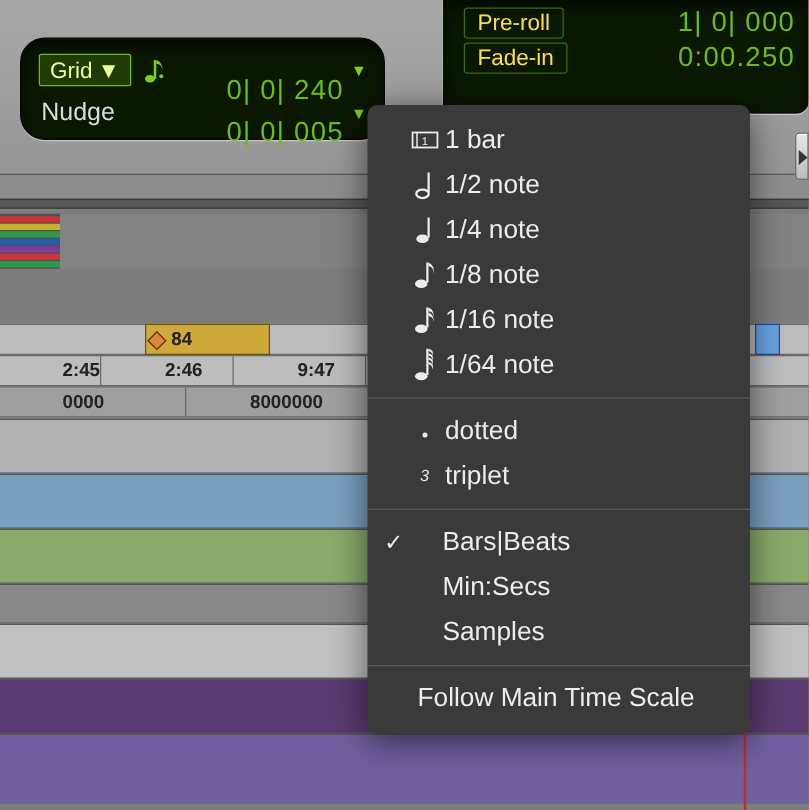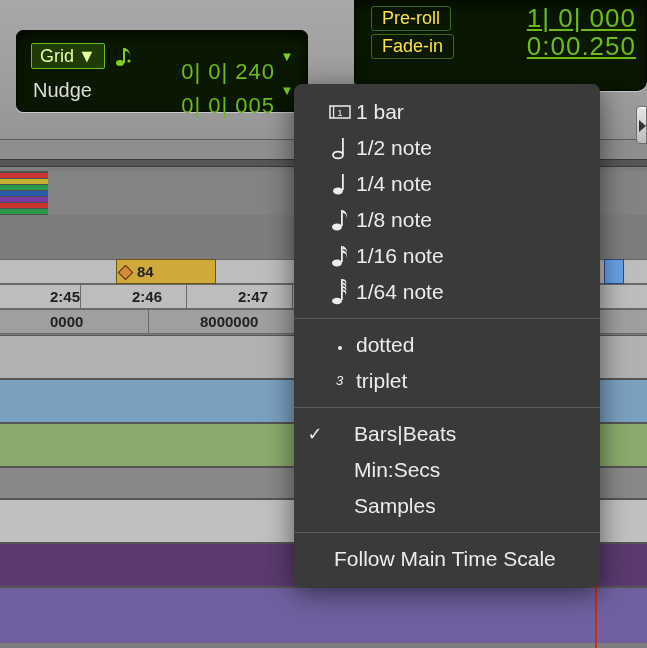--- a/index.html
+++ b/index.html
@@ -1,21 +1,21 @@
 <!DOCTYPE html>
 <html><head>
 <meta charset="utf-8">
 <style>
   * { margin: 0; padding: 0; box-sizing: border-box; font-family: "Lucida Grande", Arial, sans-serif; }
   html, body { width: 647px; height: 648px; overflow: hidden; background: #8e8e8e; }
   .root { position: relative; width: 647px; height: 648px; }
 
   .top-area { position: absolute; left: 0; top: 0; width: 647px; height: 140px; background: linear-gradient(#a8a8a8,#969696); border-bottom: 1px solid #5c5c5c; }
 
-  .lcd-panel { position: absolute; background: #0a1800; border: 1px solid #040a02; border-radius: 7px; box-shadow: inset 0 6px 14px rgba(0,0,0,0.6), 0 1px 0 #c8c8c8; }
+  .lcd-panel { position: absolute; background: #0a1800; border: 1px solid #040a02; border-radius: 20px; box-shadow: inset 0 6px 14px rgba(0,0,0,0.6), 0 1px 0 #c8c8c8; }
   .lcd-left { left: 16px; top: 30px; width: 292px; height: 82px; }
   .lcd-right { left: 354px; top: 0px; width: 293px; height: 91px; border-radius: 0 0 10px 10px; border-top:none; }
 
   .lcd-row { position: absolute; left: 14px; width: 264px; height: 30px; display: flex; align-items: center; }
   .lcd-left .lcd-row:nth-child(1){ top: 10px; }
   .lcd-left .lcd-row:nth-child(2){ top: 44px; }
 
   .grid-pill { display:flex; align-items:center; background:#203c06; border:1px solid #6dbb17; border-radius:2px; height:26px; padding:0 8px; }
   .grid-pill span { color:#e7ff9c; font-size:18px; font-weight:500; }
   .grid-tri { color:#7fcf1a; font-size:11px; margin-left:4px; }
@@ -25,21 +25,21 @@
   .lcd-val { flex:1; text-align:right; color:#6dbb17; font-size:22px; letter-spacing:1px; font-weight:400;margin-top:32px; }
   .lcd-tri { width:16px; text-align:center; color:#7fcf1a; font-size:13px; margin-left:4px; }
 
   .lcd-label-plain { color:#dcdcdc; font-size:20px; padding-left:2px; }
 
   .lcd-r-row{ position:absolute; left:16px; width:265px; height:28px; display:flex; align-items:center; }
   .lcd-right .lcd-r-row:nth-child(1){ top:4px; }
   .lcd-right .lcd-r-row:nth-child(2){ top:32px; }
   .lcd-right .lcd-r-row:nth-child(3){ top:64px; }
   .lcd-r-label { color:#fde047; font-size:18px; border:1px solid #3a6a0a; border-radius:3px; padding:1px 10px; }
-  .lcd-r-val { flex:1; text-align:right; color:#6dbb17; font-size:26px; letter-spacing:1px;text-decoration:underline; }
+  .lcd-r-val { flex:1; text-align:right; color:#6dbb17; font-size:22px; letter-spacing:1px; }
 
   .edit-area { position:absolute; left:0; top:159px; width:647px; height:489px; background:#7d7d7d; }
 
   .thin-header{ position:absolute; left:0; top:0; width:647px; height:8px; background:#565656; border-top:1px solid #3a3a3a; border-bottom:1px solid #3a3a3a; }
   .color-strip{ position:absolute; left:0; top:12px; width:48px; height:44px; background:#505050; }
   .cs{ position:absolute; left:0; width:48px; height:5px; }
   .cs1{ top:2px; background:#c33; } .cs2{ top:8px; background:#c8b030; }
   .cs3{ top:14px; background:#2a9a4a; } .cs4{ top:20px; background:#2a5aaa; }
   .cs5{ top:26px; background:#7a3aa0; } .cs6{ top:32px; background:#c33; }
   .cs7{ top:38px; background:#2a9a4a; }
@@ -145,21 +145,21 @@
     <div class="bg-top"></div>
 
     <div class="ruler-block">
       <div class="ruler-row ruler-row-bars">
         <div class="vline" style="left:116px;"></div>
         <div class="vline" style="left:604px;"></div>
       </div>
       <div class="ruler-row ruler-row-mins">
         <span class="tick t1">2:45</span>
         <span class="tick t2">2:46</span>
-        <span class="tick t3">2:47</span>
+        <span class="tick t3">9:47</span>
         <div class="vline" style="left:80px"></div>
           <div class="vline" style="left:186px"></div>
           <div class="vline" style="left:292px"></div>
       </div>
       <div class="ruler-row ruler-row-samp dark">
         <span class="tick t1">0000</span>
         <span class="tick t2">8000000</span>
         <div class="vline" style="left:148px"></div>
       </div>
     </div>

